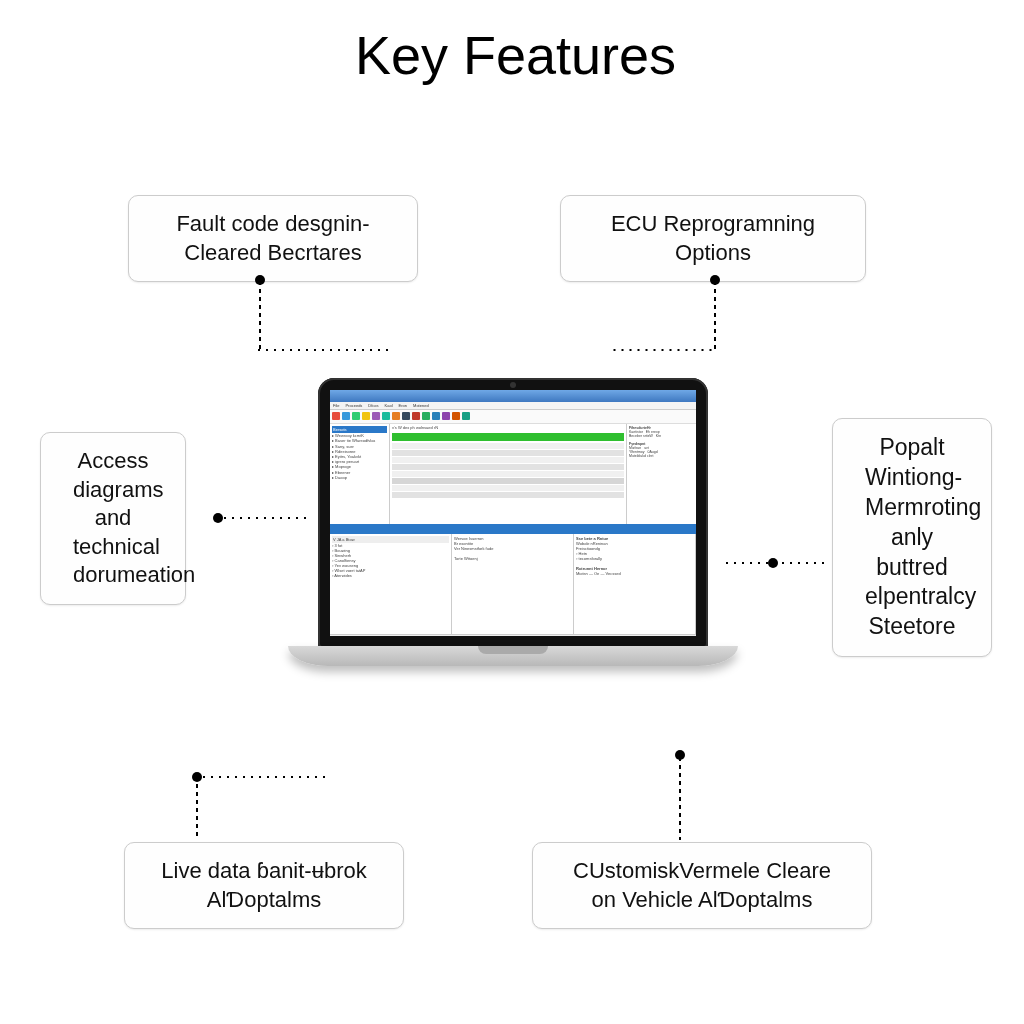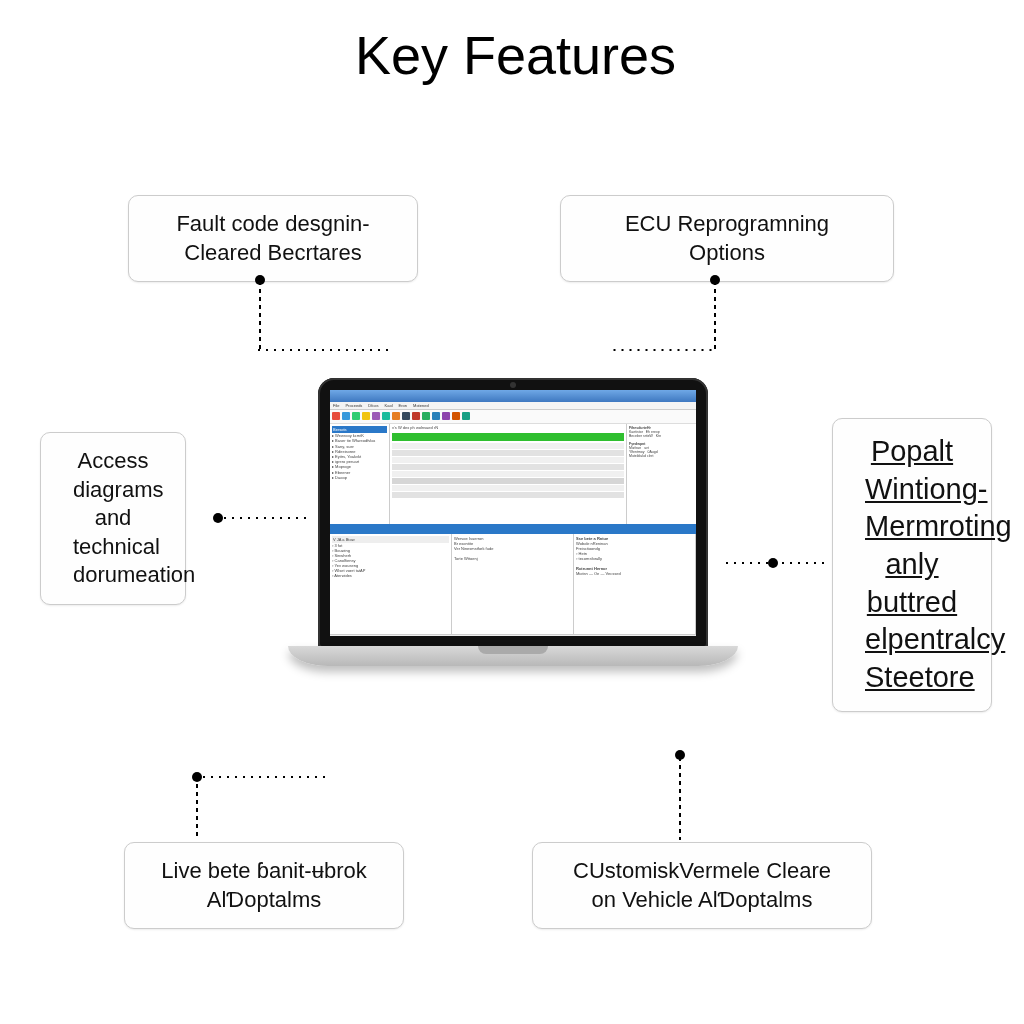--- a/index.html
+++ b/index.html
@@ -28,23 +28,23 @@
     border: 1px solid #ccc;
     border-radius: 10px;
     padding: 14px 32px;
     text-align: center;
     font-size: 22px;
     line-height: 1.3;
     color: #111;
     box-shadow: 0 1px 2px rgba(0,0,0,0.08);
   }
   #box-top-left { top: 195px; left: 128px; width: 290px; }
-  #box-top-right { top: 195px; left: 560px; width: 334px; }
+  #box-top-right { top: 195px; left: 560px; width: 306px; }
   #box-left { top: 432px; left: 40px; width: 146px; }
-  #box-right { top: 418px; left: 832px; width: 160px; font-size:29px;text-decoration:underline; }
+  #box-right { top: 418px; left: 832px; width: 160px; font-size:23px; }
   #box-bottom-left { top: 842px; left: 124px; width: 280px; }
   #box-bottom-right { top: 842px; left: 532px; width: 340px; }
 
   
   .laptop {
     position: absolute;
     top: 378px;
     left: 288px;
     width: 450px;
     height: 340px;
@@ -126,21 +126,21 @@
 </style>
 </head>
 <body>
 
 <h1 class="title">Key Features</h1>
 
 <div id="box-top-left" class="feature-box">Fault code desgnin-Cleared Becrtares</div>
 <div id="box-top-right" class="feature-box">ECU Reprogramning Options</div>
 <div id="box-left" class="feature-box">Access diagrams and technical dorumeation</div>
 <div id="box-right" class="feature-box">Popalt Wintiong-Mermroting anly buttred elpentralcy Steetore</div>
-<div id="box-bottom-left" class="feature-box">Live bete ɓanit-ʉbrok AlƊoptalms</div>
+<div id="box-bottom-left" class="feature-box">Live data ɓanit-ʉbrok AlƊoptalms</div>
 <div id="box-bottom-right" class="feature-box">CUstomiskVermele Cleare on Vehicle AlƊoptalms</div>
 
 <div class="conn">
   <div class="dot-end" style="top:275px;left:255px;"></div>
   <div class="vline" style="top:280px;left:258px;height:70px;"></div>
   <div class="hline" style="top:348px;left:258px;width:130px;"></div>
 </div>
 
 <div class="conn">
   <div class="dot-end" style="top:275px;left:710px;"></div>

